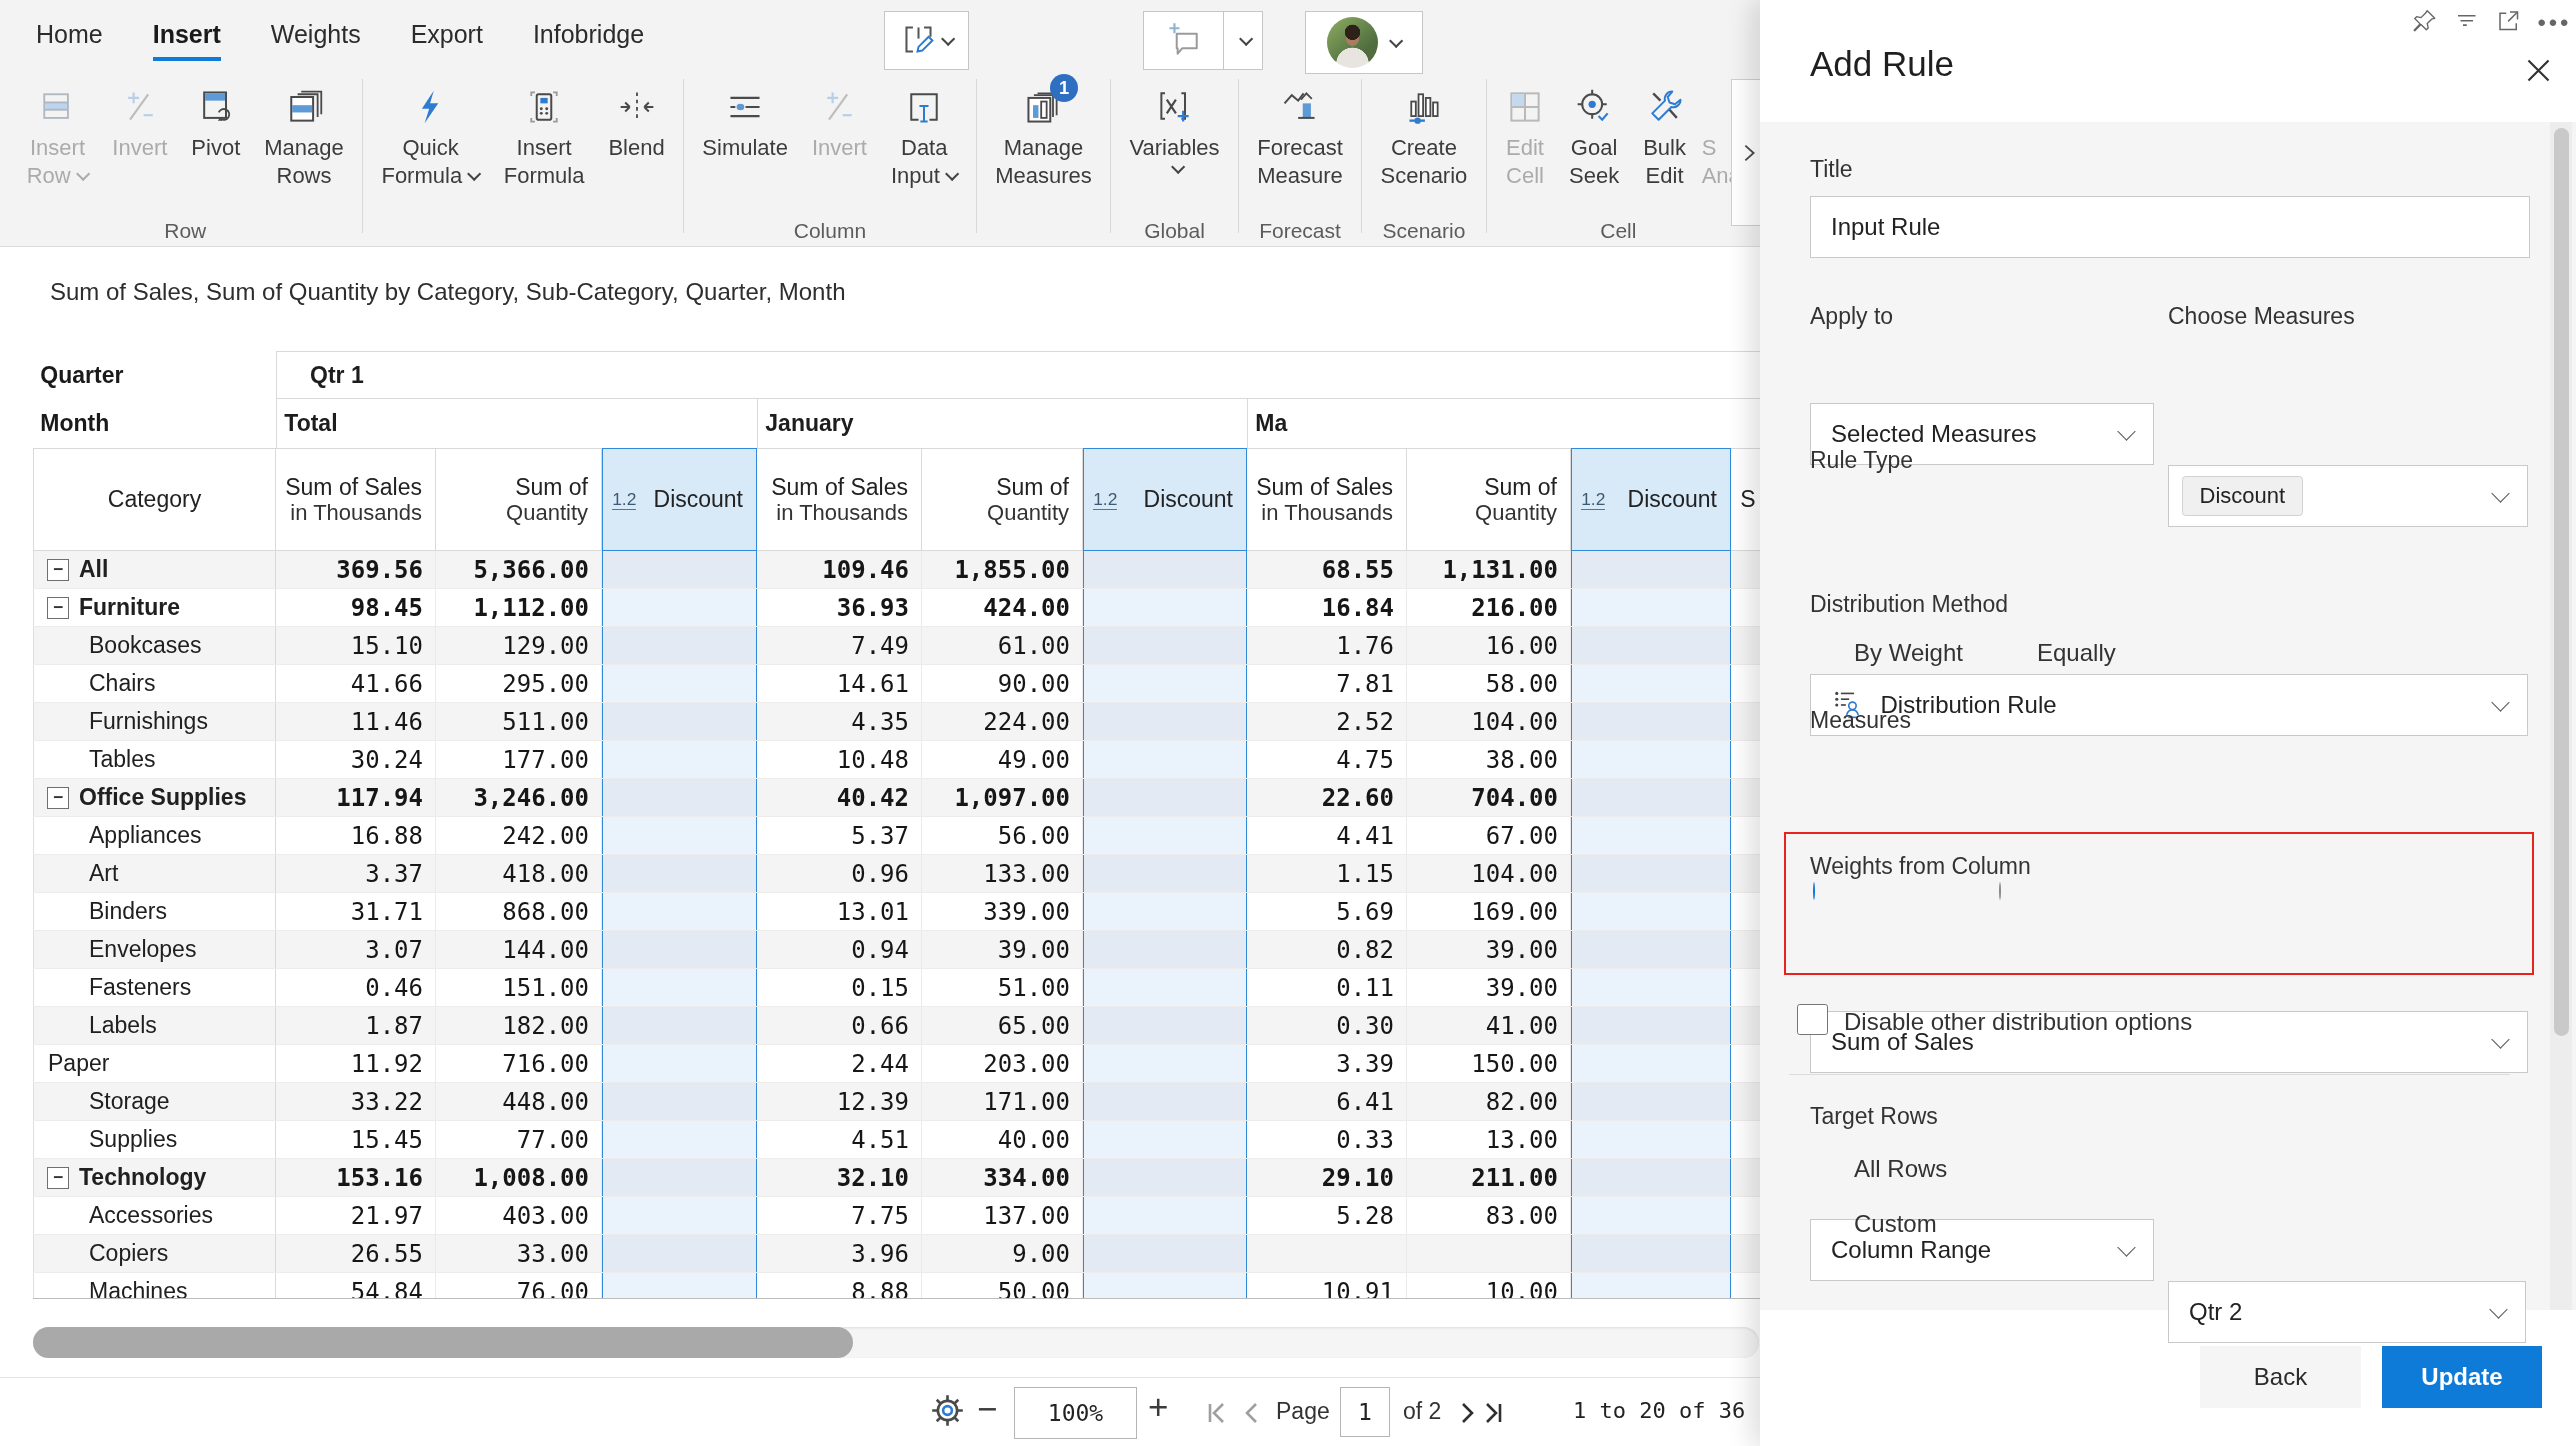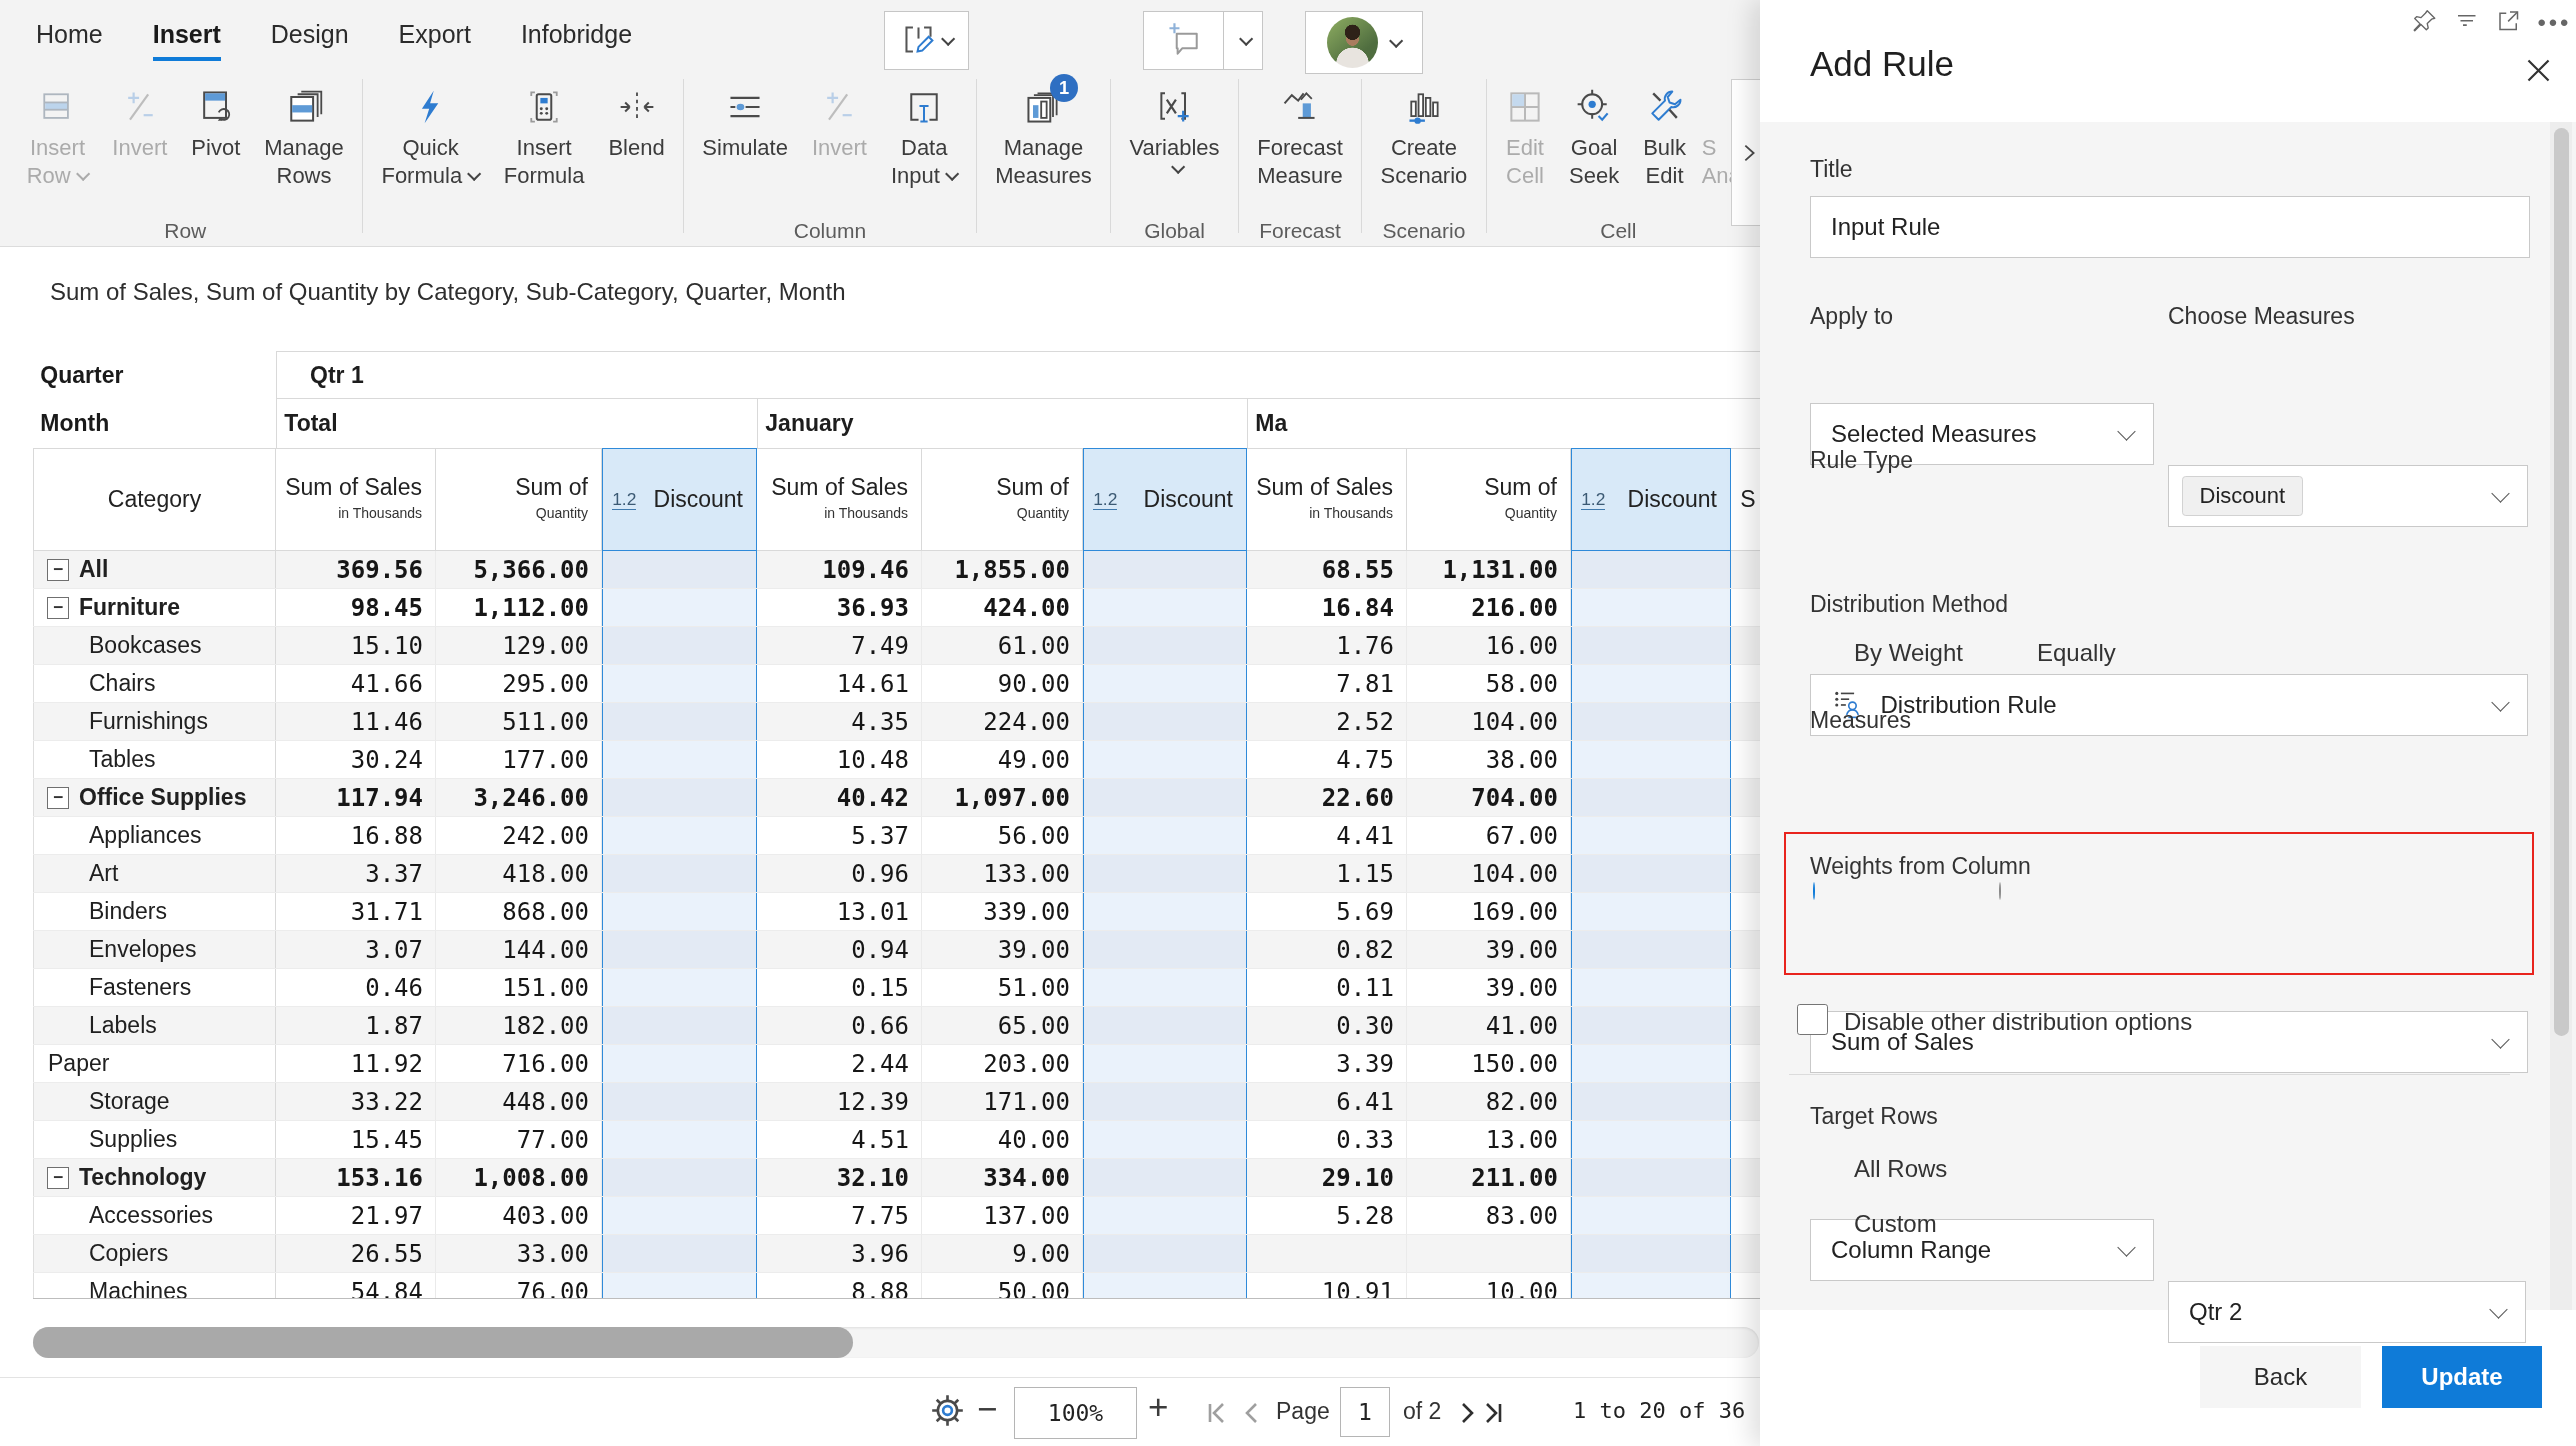--- a/index.html
+++ b/index.html
@@ -49,21 +49,21 @@
   .t-quarter{height:48px;} .t-month{height:49px;} .t-chead{height:103px;}
   .t-data{height:37px;}
   .corner{font-weight:700;font-size:23px;padding-left:7.3px;color:#1a1a1a;}
   .qtrspan{flex:1 1 auto;font-weight:700;font-size:23px;padding-left:33px;
            border-left:0.9px solid #d9d9d9;border-top:0.9px solid #d9d9d9;border-bottom:0.9px solid #d9d9d9;}
   .mcell{font-weight:700;font-size:23px;padding-left:7.3px;border-left:0.9px solid #d9d9d9;}
   .hc{border-top:0.9px solid #d9d9d9;border-bottom:0.9px solid #d9d9d9;border-right:0.9px solid #d9d9d9;background:#fff;}
   .hc.first{border-left:0.9px solid #d9d9d9;justify-content:center;font-size:23px;color:#222;}
   .hc.meas{flex-direction:column;justify-content:center;align-items:flex-end;padding-right:13px;}
   .hc.meas .l1{font-size:23px;color:#222;line-height:27.5px;}
-  .hc.meas .l2{font-size:14px;color:#333;line-height:24px;}
+  .hc.meas .l2{font-size:22px;color:#333;line-height:24px;}
   .hc.hd{background:#d8e9f8;border:1.8px solid var(--bl);justify-content:space-between;padding:0 13px 0 9.2px;}
   .hd .fmt{font-size:17.4px;color:#3c5a74;border-bottom:1.8px solid #3f79ad;line-height:19px;}
   .hd .dlab{font-size:23px;color:#222;}
   .num{justify-content:flex-end;font-family:"DejaVu Sans Mono",monospace;font-size:24px;
        padding-right:12px;color:#161616;border-right:0.9px solid #eaeaea;}
   .lblcell{font-size:23px;color:#202020;border-left:0.9px solid #dedede;border-right:0.9px solid #d9d9d9;}
   .lblcell.grp{padding-left:13px;font-weight:700;}
   .lblcell.sub{padding-left:55px;}
   .minusbox{width:20px;height:20px;border:0.9px solid #6f6f6f;background:#fff;display:inline-flex;
             align-items:center;justify-content:center;font-size:17.4px;line-height:1;color:#333;margin-right:10px;flex:0 0 auto;}
@@ -115,21 +115,21 @@
 </style>
 </head>
 <body>
 
 <div class="stage">
 
   <header class="ribbon">
     <nav class="tabs" id="ribbon-tabs">
         <div class="tab">Home</div>
         <div class="tab active">Insert</div>
-        <div class="tab">Design</div>
+        <div class="tab">Weights</div>
         <div class="tab">Export</div>
         <div class="tab">Infobridge</div>
       </nav>
     <div class="rgroups" id="ribbon-groups">
         <div class="rgroup">
           <div class="rbtns">
             <div class="rbtn disabled">
               <div class="ric">
                 <svg width="40" height="40" viewBox="0 0 44 44" fill="none" xmlns="http://www.w3.org/2000/svg">
                   <rect x="8" y="8" width="26" height="26" stroke="#aeb6bf" stroke-width="2"></rect>

